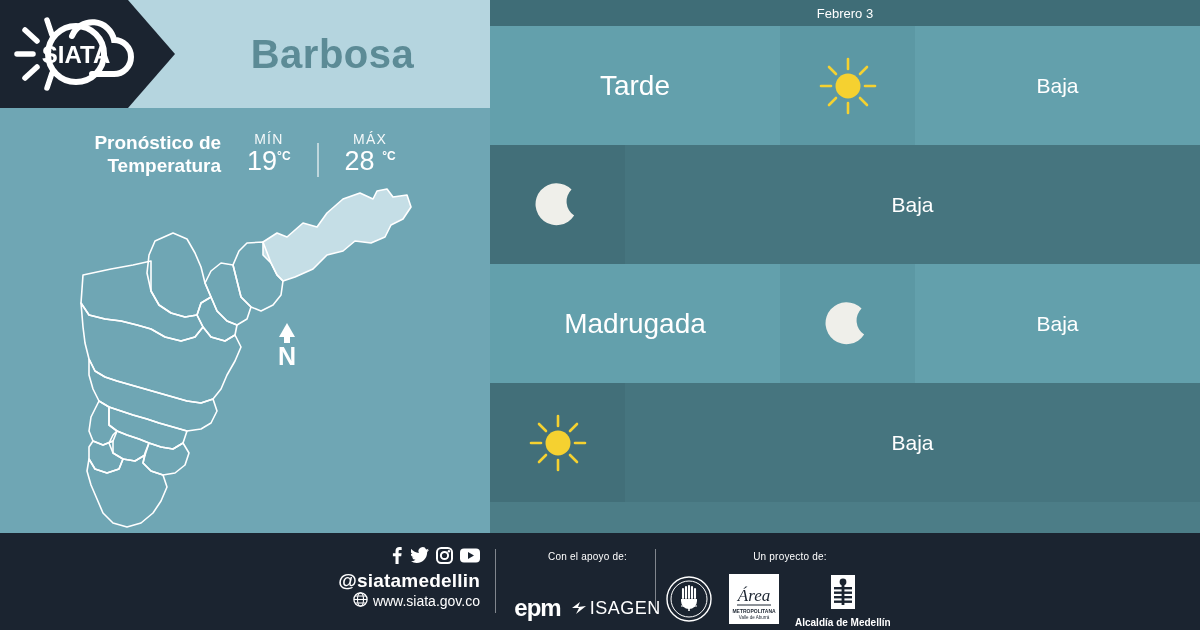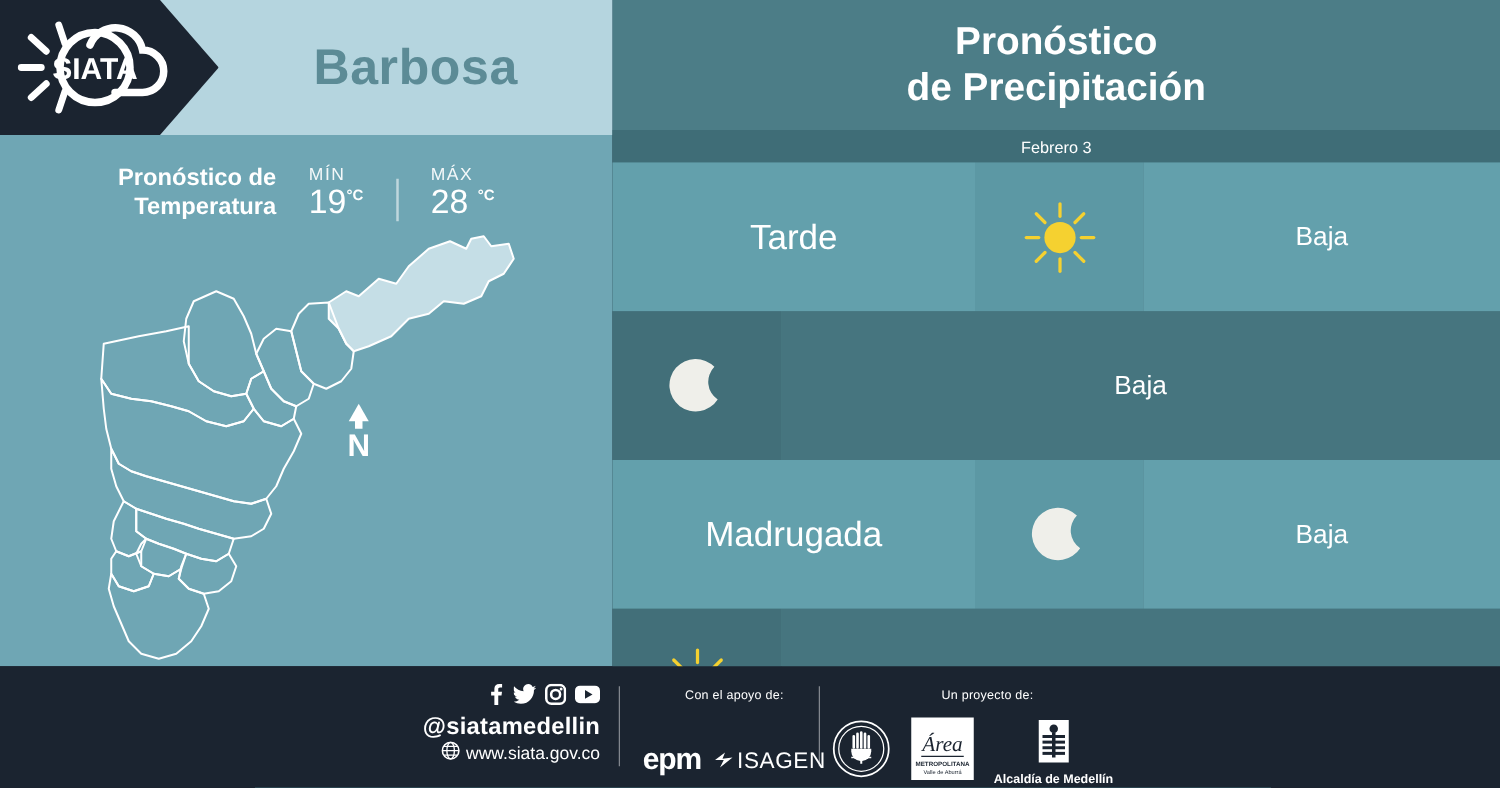--- a/index.html
+++ b/index.html
@@ -34,21 +34,21 @@
   }
 
   #temp-block{
     position:absolute; left:0; top:118px; width:490px; height:72px;
     display:flex; align-items:center; justify-content:center; gap:26px;
   }
   #temp-title{
     font-size:19px; font-weight:bold; color:#ffffff; line-height:1.22;
     text-align:right;
   }
-  .temp-cell{ text-align:left; color:#ffffff; }
+  .temp-cell{ text-align:center; color:#ffffff; }
   .temp-cell .lab{ font-size:14px; letter-spacing:1.2px; opacity:.93; }
   .temp-cell .val{ font-size:27px; font-weight:300; line-height:1.1; }
   .temp-cell .val sup{ font-size:12px; font-weight:bold; vertical-align:super; }
   #temp-divider{ width:2px; height:34px; background:rgba(255,255,255,.55); margin-top:12px; }
 
   #map-wrap{ position:absolute; left:55px; top:185px; width:390px; height:348px; }
 
   
   #right-panel{
     position:absolute; left:490px; top:0; width:710px; height:533px;
@@ -169,24 +169,20 @@
       <g>
         <polygon points="232,138 240,152 224,152" fill="#ffffff"></polygon>
         <rect x="229" y="150" width="6" height="8" fill="#ffffff"></rect>
         <text x="232" y="180" text-anchor="middle" fill="#ffffff" font-family="Liberation Sans, sans-serif" font-size="25" font-weight="bold">N</text>
       </g>
     </svg>
   </div>
 </div>
 
 <div id="right-panel">
-  <div id="precip-title">
-    <div>Pronóstico</div>
-    <div>de Precipitación</div>
-  </div>
 
   <div class="date-band">Febrero 3</div>
   <div class="f-row light">
     <div class="c-period">Tarde</div>
     <div class="c-icon">
       <svg width="62" height="62" viewBox="0 0 62 62">
         <circle cx="31" cy="31" r="12.5" fill="#f5d130"></circle>
         <g stroke="#f5d130" stroke-width="2.6" stroke-linecap="round">
           <line x1="31" y1="4" x2="31" y2="14"></line>
           <line x1="31" y1="48" x2="31" y2="58"></line>

